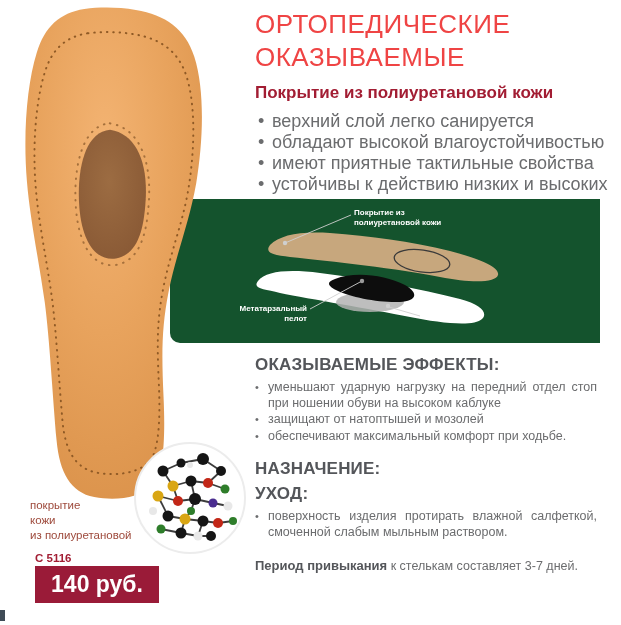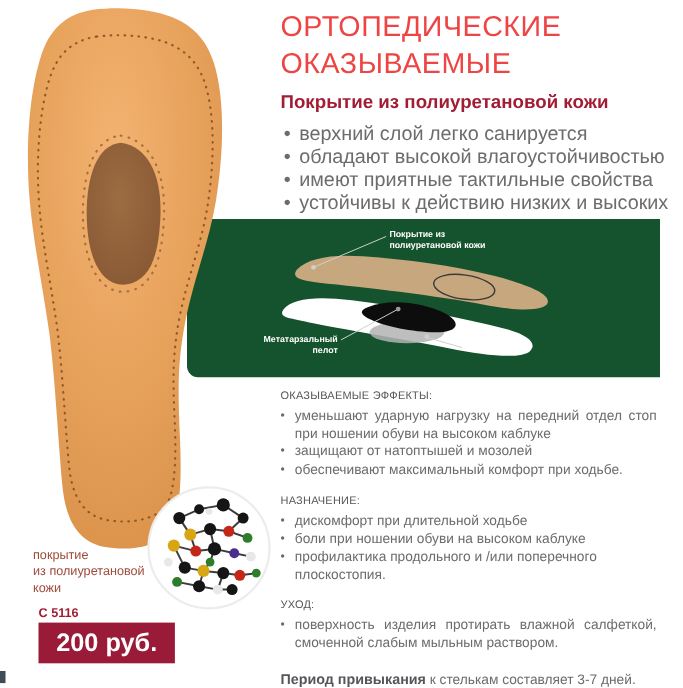--- a/index.html
+++ b/index.html
@@ -24,21 +24,21 @@
   .lbl-right{left:254px;top:110px;}
 
   
   .insole{left:14px;top:5px;width:208px;height:500px;z-index:2;}
 
   
   .molecule{left:133px;top:441px;width:114px;height:114px;z-index:3;}
 
   
   .sections{left:255px;top:355px;width:358px;z-index:2;}
-  .sec-h{color:#54565a;font-size:10px;font-weight:normal;margin:0 0 5px 0;letter-spacing:.2px;}
+  .sec-h{color:#54565a;font-size:17px;font-weight:bold;margin:0 0 5px 0;letter-spacing:.2px;}
   .sec-list{margin:0 16px 15px 0;padding:0;list-style:none;}
   .sec-list li{color:#6b6c6e;font-size:12.5px;line-height:15.5px;padding-left:13px;position:relative;margin-bottom:1px;}
   .sec-list li::before{content:"•";position:absolute;left:0;top:0;color:#6b6c6e;font-size:11px;}
   .sec-list li.justify{text-align:justify;}
   .acclimation{color:#6b6c6e;font-size:12.5px;line-height:16px;margin:18px 0 19px 0;}
   .acclimation b{color:#54565a;font-size:13px;}
 
   
   .caption{left:30px;top:498px;width:110px;color:#9e4a3c;font-size:11.5px;line-height:15px;z-index:4;}
   .prod-code{left:35px;top:552px;color:#a21d33;font-size:11.5px;font-weight:bold;z-index:4;}
@@ -171,39 +171,34 @@
 
 <div class="abs sections">
   <div class="sec-h">ОКАЗЫВАЕМЫЕ ЭФФЕКТЫ:</div>
   <ul class="sec-list">
     <li class="justify">уменьшают ударную нагрузку на передний отдел стоп при ношении обуви на высоком каблуке</li>
     <li>защищают от натоптышей и мозолей</li>
     <li>обеспечивают максимальный комфорт при ходьбе.</li>
   </ul>
 
   <div class="sec-h">НАЗНАЧЕНИЕ:</div>
-  <ul class="sec-list">
-    <li>дискомфорт при длительной ходьбе</li>
-    <li>боли при ношении обуви на высоком каблуке</li>
-    <li>профилактика продольного и /или поперечного плоскостопия.</li>
-  </ul>
 
   <div class="sec-h">УХОД:</div>
   <ul class="sec-list">
     <li class="justify">поверхность изделия протирать влажной салфеткой, смоченной слабым мыльным раствором.</li>
   </ul>
 
   <div class="acclimation">
     <b>Период привыкания</b><span> к стелькам составляет 3-7 дней.</span>
   </div>
 
 </div>
 
 <div class="abs caption">
   <div>покрытие</div>
+  <div>кожи</div>
   <div>из полиуретановой</div>
-  <div>кожи</div>
 </div>
 <div class="abs prod-code">С 5116</div>
 <div class="abs price-box">
-  <span>200 руб.</span>
+  <span>140 руб.</span>
 </div>
 <div class="abs corner-mark"></div>
 
 </body></html>

